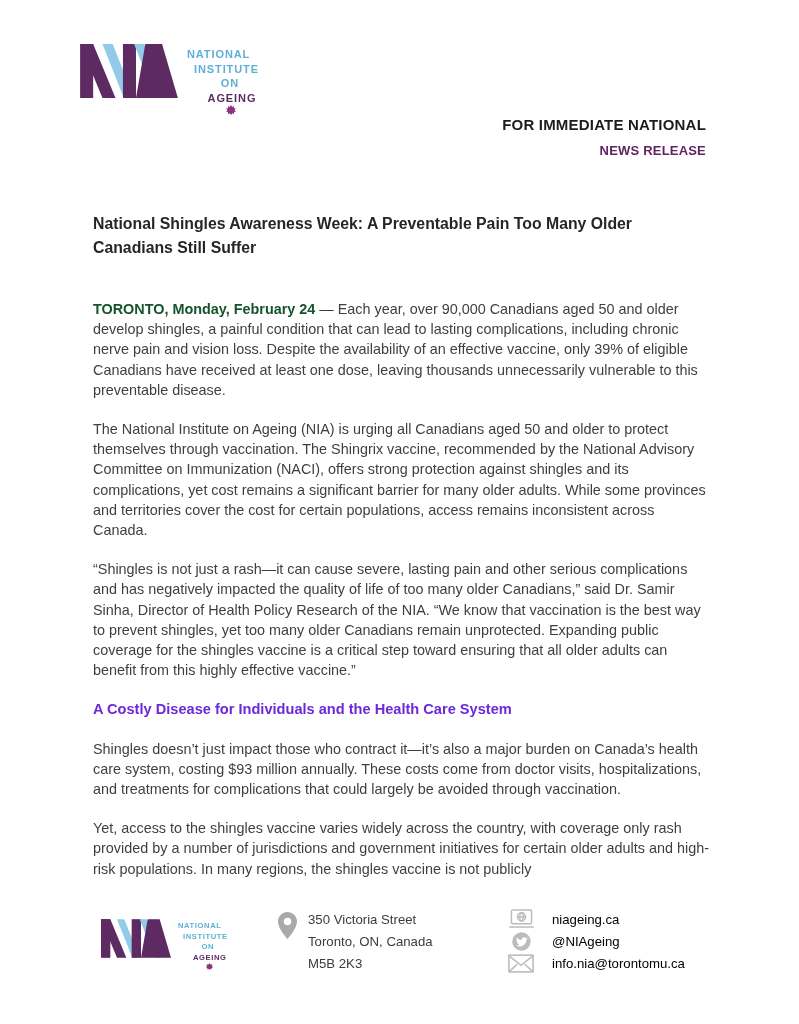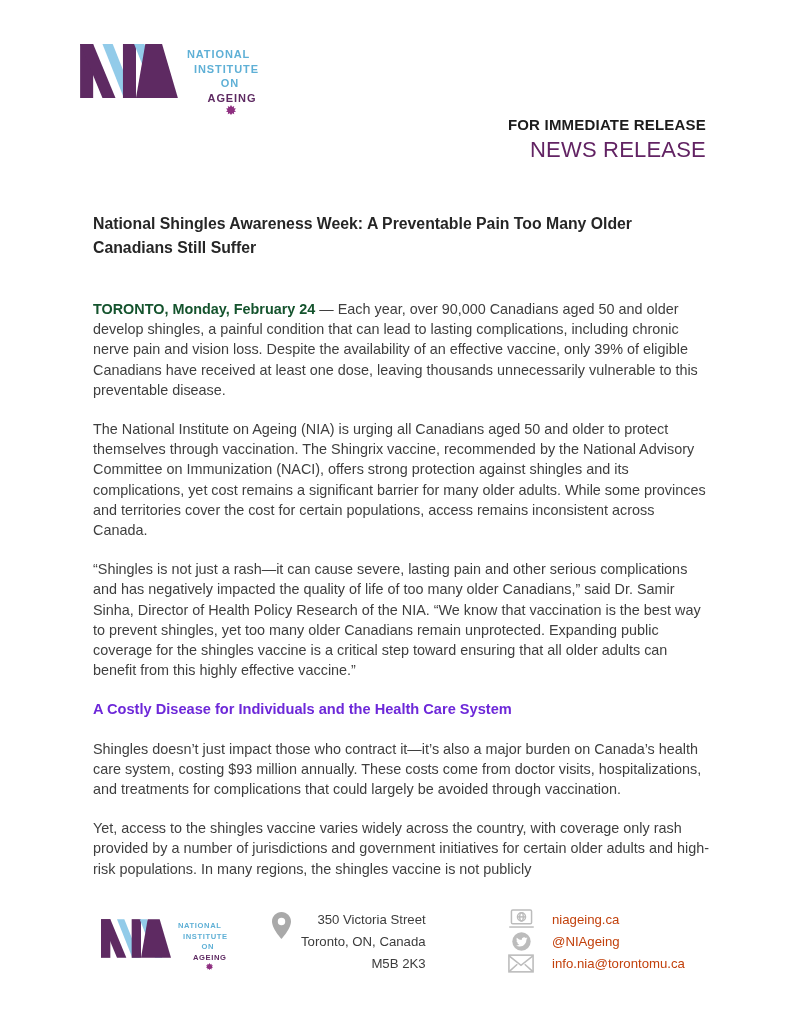--- a/index.html
+++ b/index.html
@@ -31,45 +31,45 @@
     font-size:11px;line-height:14.5px;letter-spacing:0.9px;
     color:var(--wordmark_blue);font-weight:600;white-space:nowrap;
   }
   .wordmark .wl2{padding-left:7px;}
   .wordmark .wl3{padding-left:14px;display:flex;align-items:center;flex-direction:column;}
   .wordmark .ageing{color:var(--brand_purple);font-weight:bold;margin-left:4px;}
   .wordmark .leaf{margin-left:3px;display:inline-flex;}
   
   .release{position:absolute;right:93px;top:116px;text-align:right;}
   .release-line1{font-size:15px;font-weight:bold;color:#1c1c1c;letter-spacing:0.2px;}
-  .release-line2{font-size:22px;font-weight:normal;color:var(--release_purple);margin-top:4px;letter-spacing:0.2px;}
+  .release-line2{font-size:13px;font-weight:bold;color:var(--release_purple);margin-top:10px;letter-spacing:0.2px;}
   
   .doc-title{
     position:absolute;left:93px;width:614px;top:212px;text-align:left;
     font-weight:bold;font-size:15.8px;line-height:23.5px;color:var(--heading_color);
   }
   
   .body-copy{position:absolute;left:93px;width:616px;top:299px;font-size:14.4px;line-height:20.2px;}
   .body-copy p{margin:0 0 19px 0;}
   .lead-bold{font-weight:bold;color:#14532d;}
   .section-heading{font-weight:bold;color:#6d28d9;font-size:14.6px;margin:0 0 19px 0;line-height:20.2px;}
   
   .footer{position:absolute;left:0;top:903px;width:799px;height:90px;}
   .footer-logo{position:absolute;left:101px;top:16px;display:flex;align-items:flex-start;}
   .footer-logo .wordmark{margin-left:7px;margin-top:2px;}
   .footer-logo .wl{font-size:7.6px;line-height:10.5px;letter-spacing:0.6px;}
   .footer-logo .wl2{padding-left:5px;}
   .footer-logo .wl3{padding-left:10px;}
-  .footer-address{position:absolute;left:271px;top:6px;display:flex;text-align:right;}
+  .footer-address{position:absolute;left:278px;top:6px;display:flex;}
   .pin-wrap{width:20px;margin-top:3px;}
   .addr-lines{margin-left:10px;font-size:13.2px;line-height:21.8px;color:#3c3c3c;}
   .footer-contact{position:absolute;left:507px;top:5px;}
   .contact-row{display:flex;align-items:center;height:22px;}
   .contact-icon{width:28px;display:flex;justify-content:center;align-items:center;}
-  .contact-text{margin-left:17px;font-size:13.2px;color:#c2410c;}
+  .contact-text{margin-left:17px;font-size:13.2px;color:#000000;}
 </style>
 </head>
 <body>
 
 <div class="logo logo-header">
   <svg class="logo-mark" width="98" height="54" viewBox="0 0 105 58" aria-hidden="true">
     <rect x="0" y="0" width="14" height="58" style="fill:var(--brand_purple)"></rect>
     <polygon points="0,0 14,0 38,58 24,58" style="fill:var(--brand_purple)"></polygon>
     <polygon points="24,0 35,0 58,58 47,58" style="fill:var(--brand_blue)"></polygon>
     <rect x="46" y="0" width="14" height="58" style="fill:var(--brand_purple)"></rect>
@@ -85,21 +85,21 @@
       <span class="leaf">
         <svg width="10" height="10" viewBox="0 0 9 9">
             <path d="M4.5 0 5.6 1.8 7.4 1 7 3l2 .2L7.6 4.7 9 6 7.1 6.4l.3 1.9-1.7-.8L4.5 9 3.3 7.5l-1.7.8.3-1.9L0 6l1.4-1.3L0 3.2l2-.2L1.6 1l1.8.8z" style="fill:var(--leaf_purple)"></path>
           </svg>
       </span>
     </div>
   </div>
 </div>
 
 <div class="release">
-  <div class="release-line1">FOR IMMEDIATE RELEASE</div>
+  <div class="release-line1">FOR IMMEDIATE NATIONAL</div>
   <div class="release-line2">NEWS RELEASE</div>
 </div>
 
 <div class="doc-title">
   <div>National Shingles Awareness Week: A Preventable Pain Too Many Older</div>
   <div>Canadians Still Suffer</div>
 </div>
 
 <div class="body-copy">
   <p><span class="lead-bold">TORONTO, Monday, February 24</span><span> — Each year, over 90,000 Canadians aged 50 and older develop shingles, a painful condition that can lead to lasting complications, including chronic nerve pain and vision loss. Despite the availability of an effective vaccine, only 39% of eligible Canadians have received at least one dose, leaving thousands unnecessarily vulnerable to this preventable disease.</span></p>

